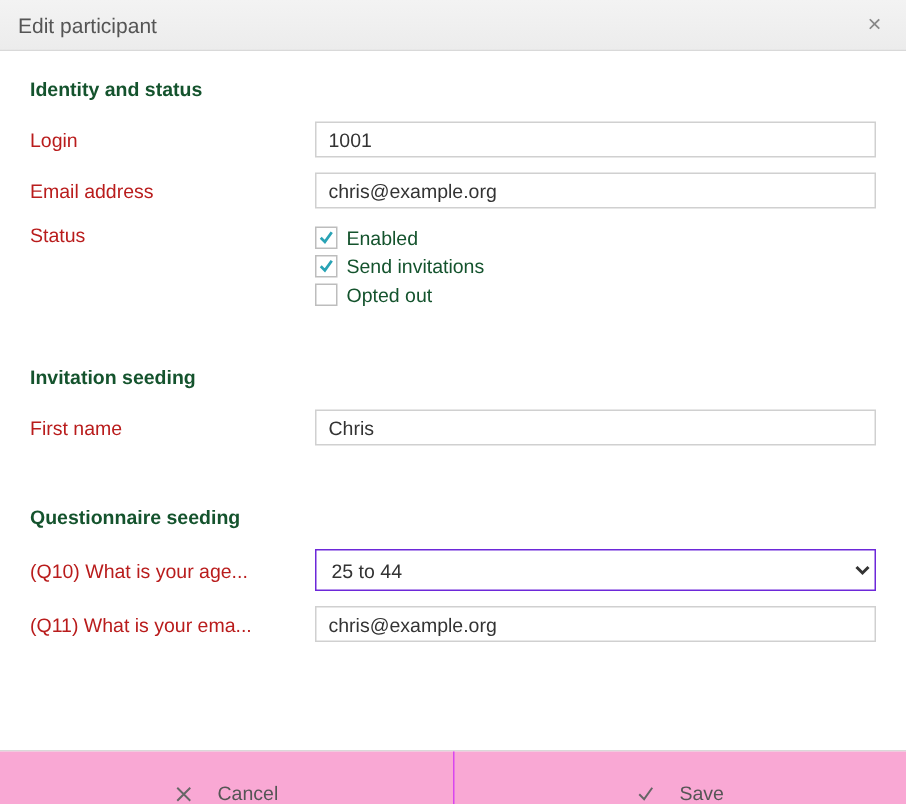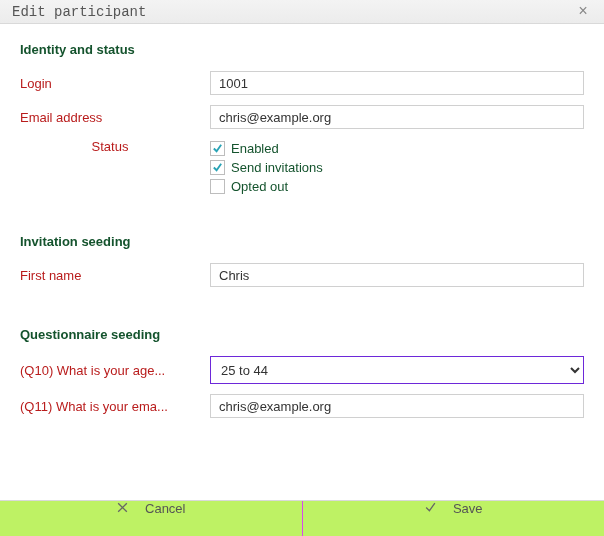--- a/index.html
+++ b/index.html
@@ -7,27 +7,26 @@
   body {
     width: 604px;
     height: 536px;
     font-family: "Segoe UI", Arial, sans-serif;
     font-size: 13px;
     color: #333;
     background: #fff;
     position: relative;
   }
   .titlebar {
-    height: 24px;
+    height: 34px;
     background: linear-gradient(#f3f3f3, #ececec);
     border-bottom: 1px solid #d9d9d9;
     display: flex;
     align-items: center;
     padding: 0 12px;
-    font-family: Liberation Mono, monospace;
   }
   .titlebar .title {
     flex: 1;
     color: #555;
     font-size: 14px;
   }
   .titlebar .close {
     width: 18px;
     text-align: center;
     color: #888;
@@ -45,21 +44,21 @@
     font-weight: 600;
     font-size: 13px;
     margin: 6px 0 14px 0;
   }
   .section-title.first { margin-top: 4px; }
   .row {
     display: flex;
     align-items: center;
     margin-bottom: 10px;
   }
-  .row.top { align-items: flex-start; text-align: center; }
+  .row.top { align-items: flex-start; }
   .label {
     width: 190px;
     color: #b91c1c;
     font-size: 13px;
     white-space: nowrap;
     overflow: hidden;
     text-overflow: ellipsis;
     padding-right: 10px;
   }
   .control { flex: 1; }
@@ -105,27 +104,27 @@
     position: absolute;
     left: 0; right: 0; bottom: 0;
     height: 36px;
     border-top: 1px solid #d9d9d9;
     display: flex;
     background: #fafafa;
   }
   .footer-btn {
     flex: 1;
     display: flex;
-    align-items: flex-start;
+    align-items: flex-end;
     justify-content: center;
     gap: 16px;
     color: #555;
     font-size: 13px;
     cursor: pointer;
-    background: #bef264;
+    background: #f9a8d4;
   }
   .footer-btn + .footer-btn { border-left: 1px solid #d946ef; }
   .footer-btn svg { width: 13px; height: 13px; }
 </style>
 </head>
 <body>
 
 <div class="titlebar">
   <div class="title">Edit participant</div>
   <div class="close">

